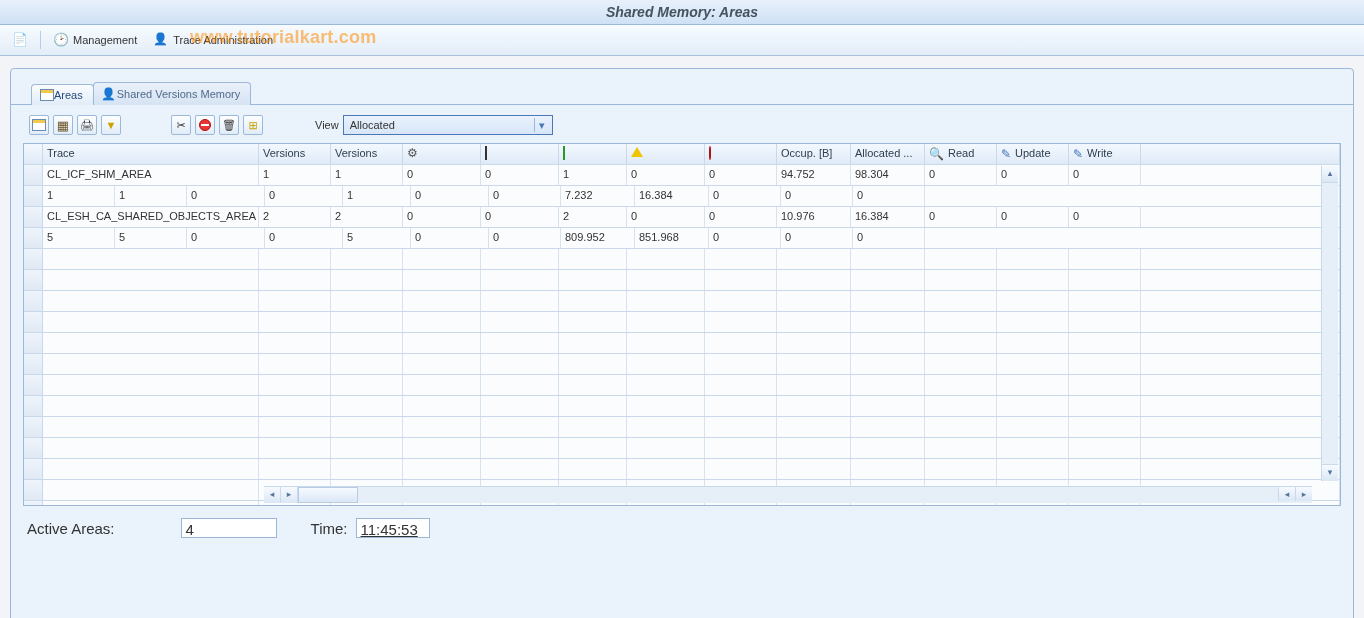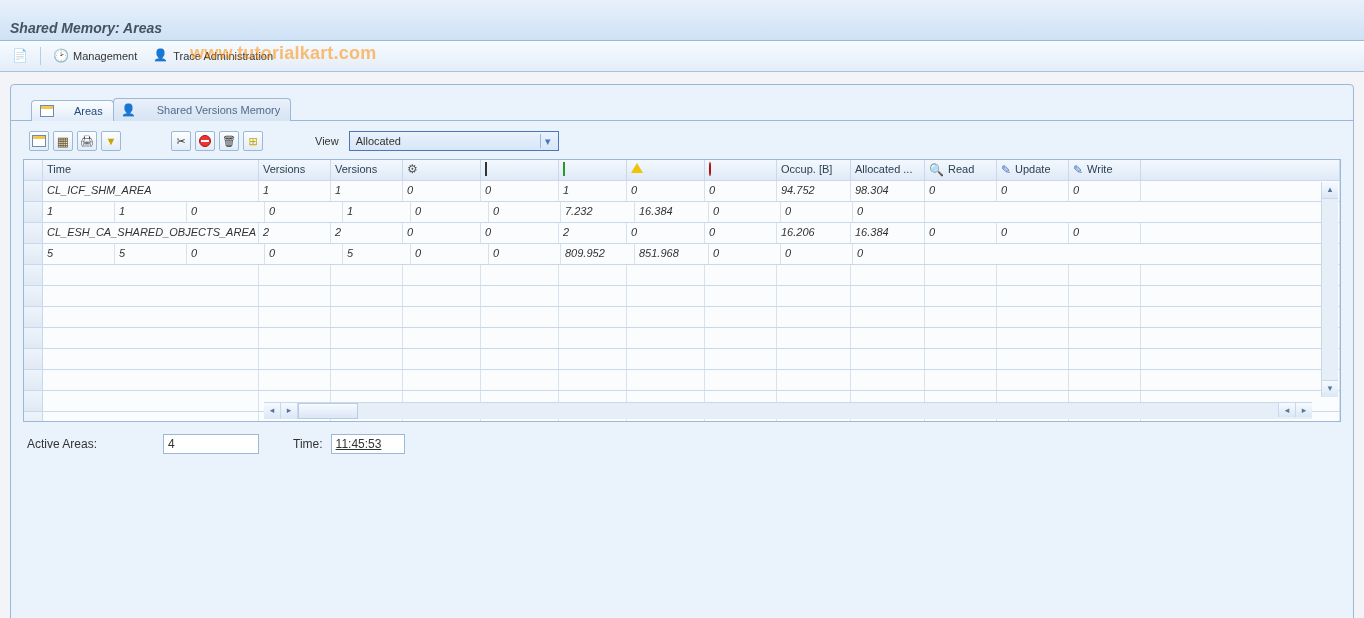--- a/index.html
+++ b/index.html
@@ -11,25 +11,26 @@
     color: #333;
     width: 1364px;
     height: 618px;
     overflow: hidden;
   }
 
   
   .title-bar {
     background: linear-gradient(#e8f1fb, #cfe1f5);
     border-bottom: 1px solid #9cb8d8;
-    padding: 20px 10px 4px 10px;
+    padding: 4px 10px 4px 10px;
     font-style: italic;
     font-weight: bold;
     font-size: 14px;
     color: #44535f;
+    text-align: center;
   }
 
   
   .toolbar {
     background: linear-gradient(#f7fbff, #e3edf8);
     border-bottom: 1px solid #a9c0da;
     padding: 4px 8px;
     display: flex;
     align-items: center;
     gap: 8px;
@@ -77,21 +78,21 @@
     display:flex;
     align-items:flex-end;
     gap:0;
     padding: 8px 0 0 20px;
     height: 28px;
     position: relative;
   }
   .tab {
     display:inline-flex;
     align-items:center;
-    gap:20px;
+    gap:0;
     padding: 4px 10px 4px 8px;
     border:1px solid #9cb8d8;
     border-bottom:none;
     background: linear-gradient(#fafdff,#e1ecf8);
     border-radius: 4px 4px 0 0;
     margin-right:-1px;
     cursor:pointer;
     color:#264a7a;
     position:relative;
     z-index:2;
@@ -126,21 +127,21 @@
     border:1px solid #9cb8d8;
     border-radius:2px;
     background: linear-gradient(#fdfeff,#e1ecf8);
     display:inline-flex;
     align-items:center;
     justify-content:center;
     cursor:pointer;
   }
   .sqbtn + .sqbtn { margin-left:0; }
   .btn-gap { width:42px; }
-  .view-lbl { margin-left:48px; margin-right:6px; }
+  .view-lbl { margin-left:48px; margin-right:0; }
   .view-select {
     width:210px;
     height:20px;
     border:1px solid #4a77b7;
     background: linear-gradient(#eaf2fd,#d7e6f8);
     padding:1px 18px 1px 6px;
     font-size:11px;
     position:relative;
     display:inline-flex;
     align-items:center;
@@ -185,21 +186,21 @@
     background: linear-gradient(#f3f8fe,#dfeaf7);
   }
   .rowhandle {
     width:18px;
     background: linear-gradient(#f3f8fe,#dfeaf7);
     border-right:1px solid #c9d8ea;
     flex:0 0 18px;
   }
   .grid-row .rowhandle { background: linear-gradient(#eef4fb,#e0e9f4); }
   .grid-row { background:#fbfcfe; }
-  .grid-body { height:240px; overflow:hidden; background:#fbfcfe;font-style:italic; }
+  .grid-body { height:340px; overflow:hidden; background:#fbfcfe; }
   .grid-row .cell { border-right:1px solid #d7e2ef; }
 
   
   .c-area   { flex:0 0 216px; }
   .c-inst   { flex:0 0 72px; }
   .c-ver    { flex:0 0 72px; }
   .c-gear   { flex:0 0 78px; }
   .c-flag   { flex:0 0 78px; }
   .c-green  { flex:0 0 68px; }
   .c-yel    { flex:0 0 78px; }
@@ -261,21 +262,21 @@
     position:absolute; right:0; top:0;
   }
   .scrol-h .sh-right .sh-btn { border-left:1px solid #c9d8ea; border-right:none;}
 
   
   .status-row {
     display:flex;
     align-items:center;
     gap:8px;
     padding: 12px 0 8px 16px;
-    font-size:12px;
+    font-size:15px;
   }
   .status-row .field {
     display:inline-block;
     width:86px;
     border:1px solid #9cb8d8;
     background:#fff;
     padding:2px 4px;
     height:14px;
   }
   .ic-green { background:#3bbf3b; border:1px solid #289a28; width:10px; height:10px; }
@@ -365,21 +366,21 @@
         <span>Allocated</span>
         <span class="arrow">▾</span>
       </span>
     </div>
 
     <div class="grid-wrap">
       <div class="grid-right"></div>
 
       <div class="grid-head-row">
         <div class="rowhandle"></div>
-        <div class="cell c-area"><span>Time</span></div>
+        <div class="cell c-area"><span>Trace</span></div>
         <div class="cell c-inst"><span>Versions</span></div>
         <div class="cell c-ver"><span>Versions</span></div>
         <div class="cell c-gear"><span class="ic-gear">⚙</span></div>
         <div class="cell c-flag"><span class="ic-flag"></span></div>
         <div class="cell c-green"><span class="ic-green"></span></div>
         <div class="cell c-yel"><span class="ic-yel"></span></div>
         <div class="cell c-red"><span class="ic-red"></span></div>
         <div class="cell c-occ"><span>Occup. [B]</span></div>
         <div class="cell c-alloc"><span>Allocated ...</span></div>
         <div class="cell c-read"><span class="ic-db hdr-icon">🔍</span><span>Read</span></div>
@@ -425,21 +426,21 @@
           <div class="grid-row">
             <div class="rowhandle"></div>
             <div class="cell c-area">CL_ESH_CA_SHARED_OBJECTS_AREA</div>
             <div class="cell c-inst">2</div>
             <div class="cell c-ver">2</div>
             <div class="cell c-gear">0</div>
             <div class="cell c-flag">0</div>
             <div class="cell c-green">2</div>
             <div class="cell c-yel">0</div>
             <div class="cell c-red">0</div>
-            <div class="cell c-occ">16.206</div>
+            <div class="cell c-occ">10.976</div>
             <div class="cell c-alloc">16.384</div>
             <div class="cell c-read">0</div>
             <div class="cell c-upd">0</div>
             <div class="cell c-write">0</div>
             <div class="cell c-rest"></div>
           </div>
           <div class="grid-row">
             <div class="rowhandle"></div>
             <div class="cell c-inst">5</div>
             <div class="cell c-ver">5</div>

